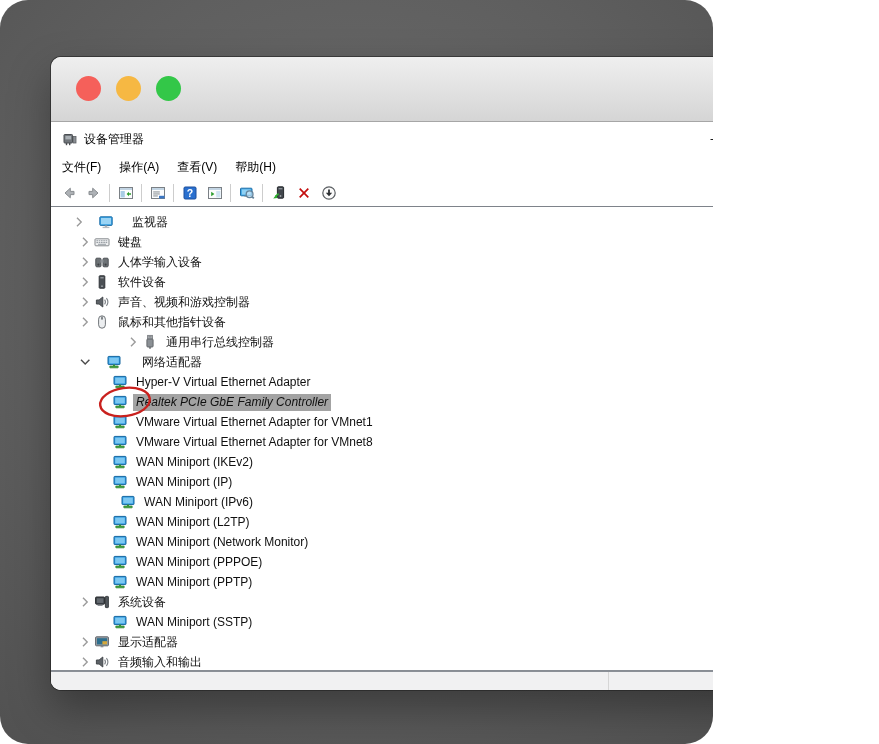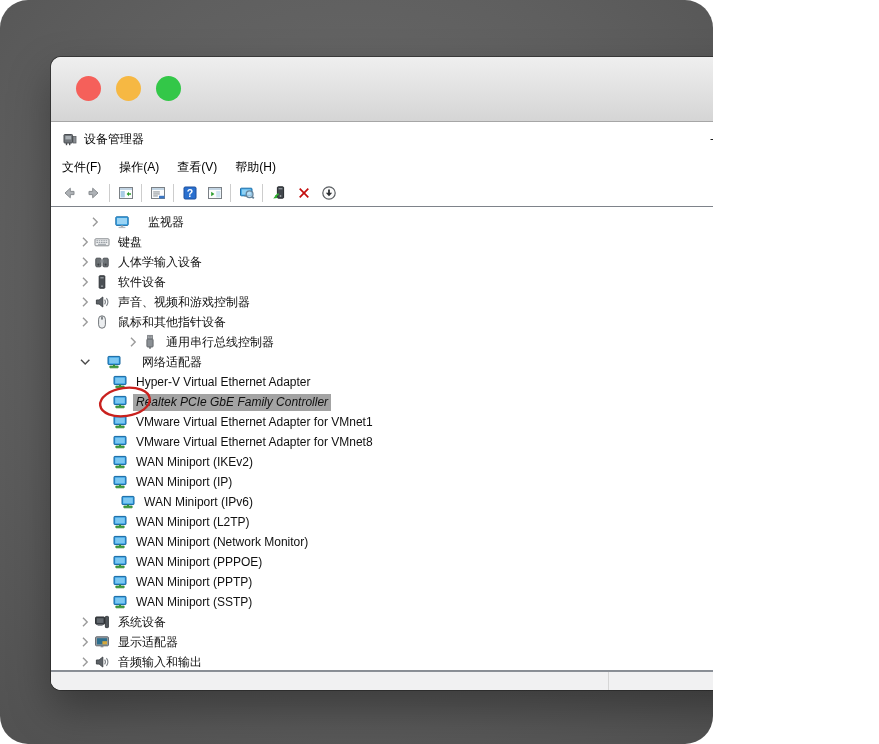--- a/index.html
+++ b/index.html
@@ -198,21 +198,21 @@
               <svg width="16" height="16" viewBox="0 0 16 16">
                 <circle cx="8" cy="8" r="6.2" fill="#fafafa" stroke="#5a5e62" stroke-width="1.2"></circle>
                 <path d="M7.1 4.4h1.8v3.4h2.3L8 11.3 4.8 7.8h2.3z" fill="#2c2f32"></path>
               </svg>
             </span>
           </div>
         </div>
 
       <div class="tree-wrap">
         <div class="tree">
-            <div class="row" style="padding-left: 36px; gap: 10px;">
+            <div class="row" style="padding-left: 20px; gap: 10px;">
               <span class="cell">
                 <span class="icon">
                   <svg width="16" height="16" viewBox="0 0 16 16">
                     <path d="M6 3.8 10.2 8 6 12.2" fill="none" stroke="#9b9b9b" stroke-width="1.4"></path>
                   </svg>
                 </span>
               </span>
               <span class="cell ticon">
                 <span class="icon">
                   <svg width="16" height="16" viewBox="0 0 16 16">
@@ -521,53 +521,53 @@
                   <svg width="16" height="16" viewBox="0 0 16 16">
                     <rect x="2" y="2.4" width="12" height="8.2" rx="0.8" fill="#2f9ae2" stroke="#15669f"></rect>
                     <rect x="3.2" y="3.6" width="9.6" height="5.8" fill="#7cc8f2"></rect>
                     <rect x="7" y="10.6" width="2" height="1.5" fill="#3d9e3d"></rect>
                     <rect x="3.8" y="12.1" width="8.4" height="1.7" rx="0.4" fill="#47b347" stroke="#2d7c2d" stroke-width="0.8"></rect>
                   </svg>
                 </span>
               </span>
               <span class="label">WAN Miniport (PPTP)</span>
             </div>
-            <div class="row" style="padding-left: 44px;">
-              <span class="cell"></span>
-              <span class="cell ticon">
-                <span class="icon">
-                  <svg width="16" height="16" viewBox="0 0 16 16">
-                    <rect x="2" y="2.4" width="12" height="8.2" rx="0.8" fill="#2f9ae2" stroke="#15669f"></rect>
-                    <rect x="3.2" y="3.6" width="9.6" height="5.8" fill="#7cc8f2"></rect>
-                    <rect x="7" y="10.6" width="2" height="1.5" fill="#3d9e3d"></rect>
-                    <rect x="3.8" y="12.1" width="8.4" height="1.7" rx="0.4" fill="#47b347" stroke="#2d7c2d" stroke-width="0.8"></rect>
-                  </svg>
-                </span>
-              </span>
-              <span class="label">WAN Miniport (SSTP)</span>
-            </div>
             <div class="row" style="padding-left: 26px;">
               <span class="cell">
                 <span class="icon">
                   <svg width="16" height="16" viewBox="0 0 16 16">
                     <path d="M6 3.8 10.2 8 6 12.2" fill="none" stroke="#9b9b9b" stroke-width="1.4"></path>
                   </svg>
                 </span>
               </span>
               <span class="cell ticon">
                 <span class="icon">
                   <svg width="16" height="16" viewBox="0 0 16 16">
                     <rect x="1.6" y="3" width="9" height="7.2" rx="0.8" fill="#41464c" stroke="#26292d"></rect>
                     <rect x="2.9" y="4.3" width="6.4" height="4.6" fill="#646a70"></rect>
                     <rect x="11.4" y="2.4" width="3" height="11.2" rx="0.6" fill="#52575d" stroke="#2f3337" stroke-width="0.9"></rect>
                     <rect x="3.6" y="10.8" width="5" height="1.2" fill="#8b9095"></rect>
                   </svg>
                 </span>
               </span>
               <span class="label">系统设备</span>
+            </div>
+            <div class="row" style="padding-left: 44px;">
+              <span class="cell"></span>
+              <span class="cell ticon">
+                <span class="icon">
+                  <svg width="16" height="16" viewBox="0 0 16 16">
+                    <rect x="2" y="2.4" width="12" height="8.2" rx="0.8" fill="#2f9ae2" stroke="#15669f"></rect>
+                    <rect x="3.2" y="3.6" width="9.6" height="5.8" fill="#7cc8f2"></rect>
+                    <rect x="7" y="10.6" width="2" height="1.5" fill="#3d9e3d"></rect>
+                    <rect x="3.8" y="12.1" width="8.4" height="1.7" rx="0.4" fill="#47b347" stroke="#2d7c2d" stroke-width="0.8"></rect>
+                  </svg>
+                </span>
+              </span>
+              <span class="label">WAN Miniport (SSTP)</span>
             </div>
             <div class="row" style="padding-left: 26px;">
               <span class="cell">
                 <span class="icon">
                   <svg width="16" height="16" viewBox="0 0 16 16">
                     <path d="M6 3.8 10.2 8 6 12.2" fill="none" stroke="#9b9b9b" stroke-width="1.4"></path>
                   </svg>
                 </span>
               </span>
               <span class="cell ticon">

